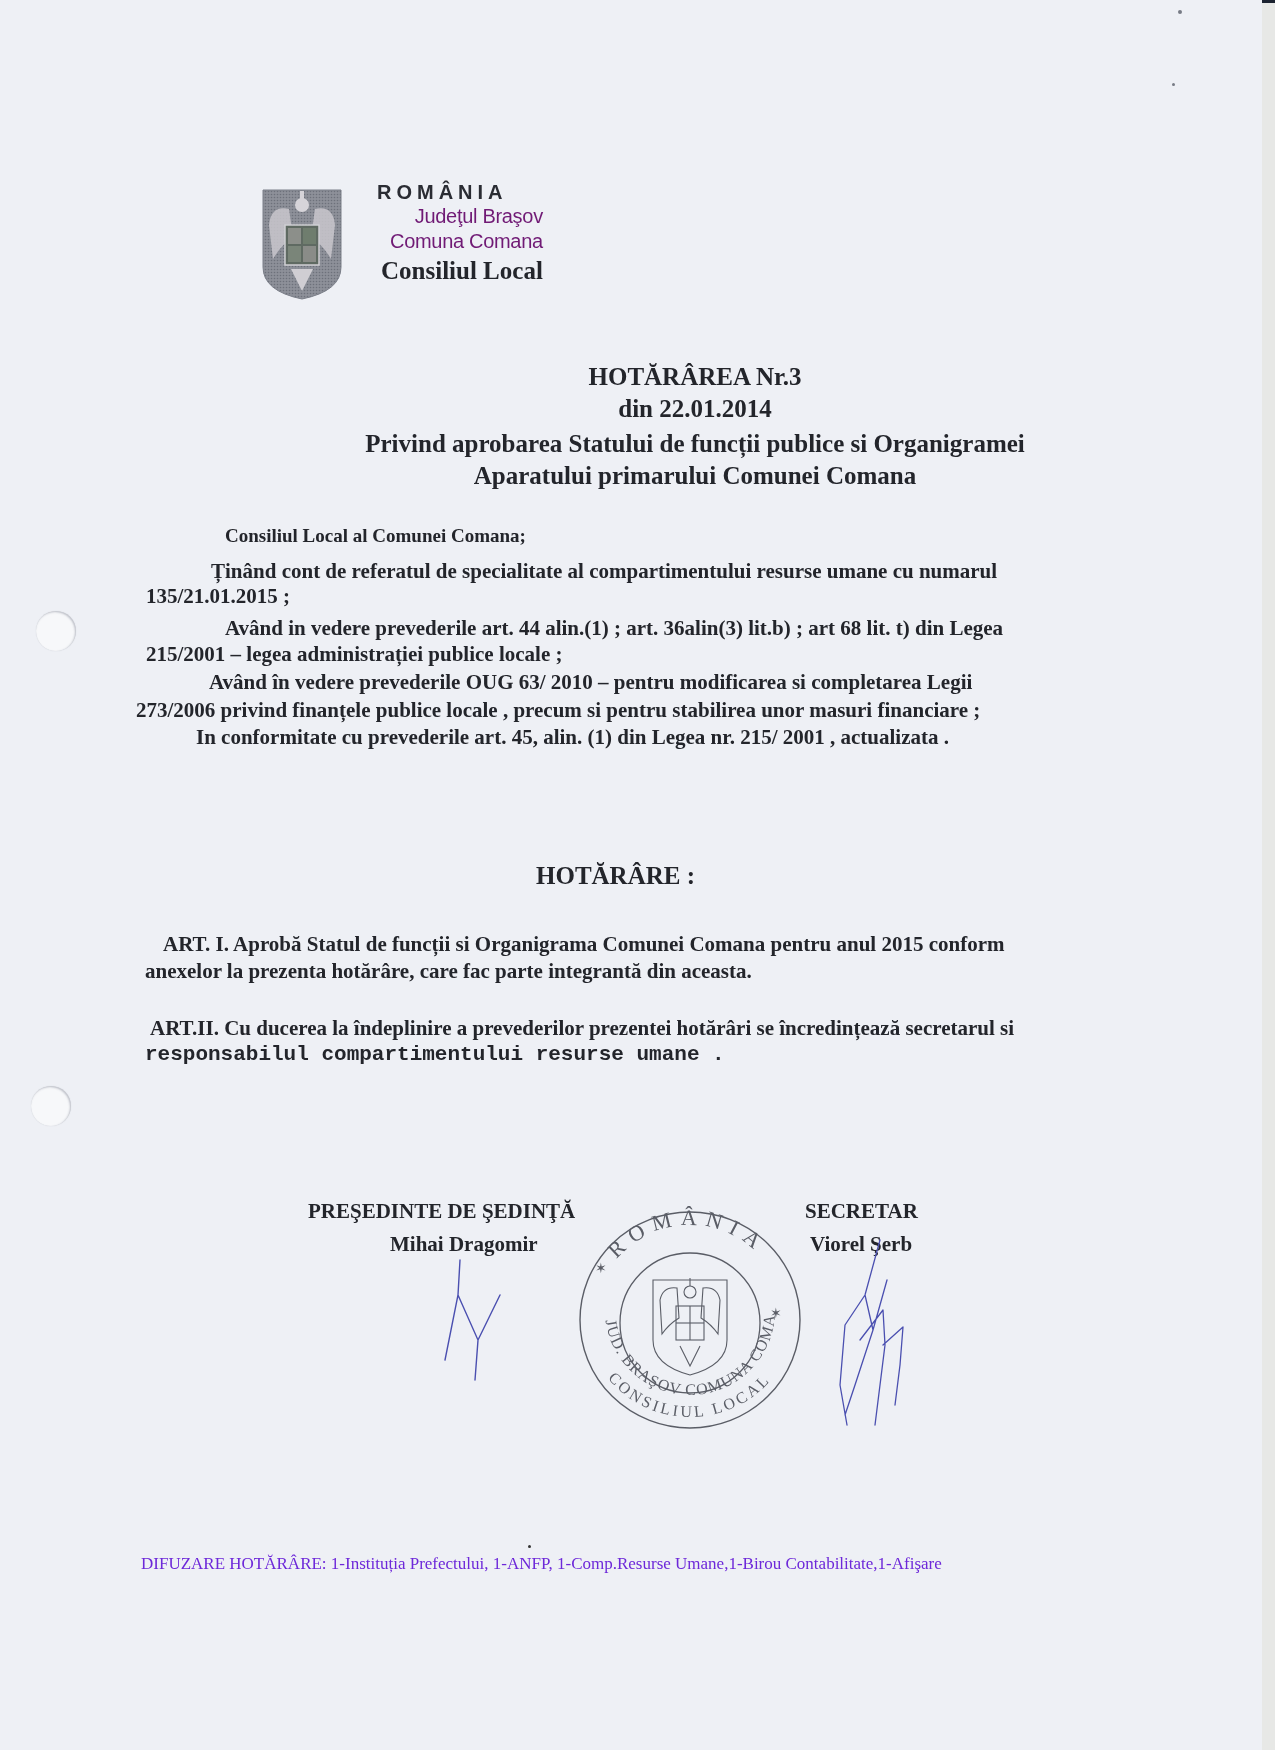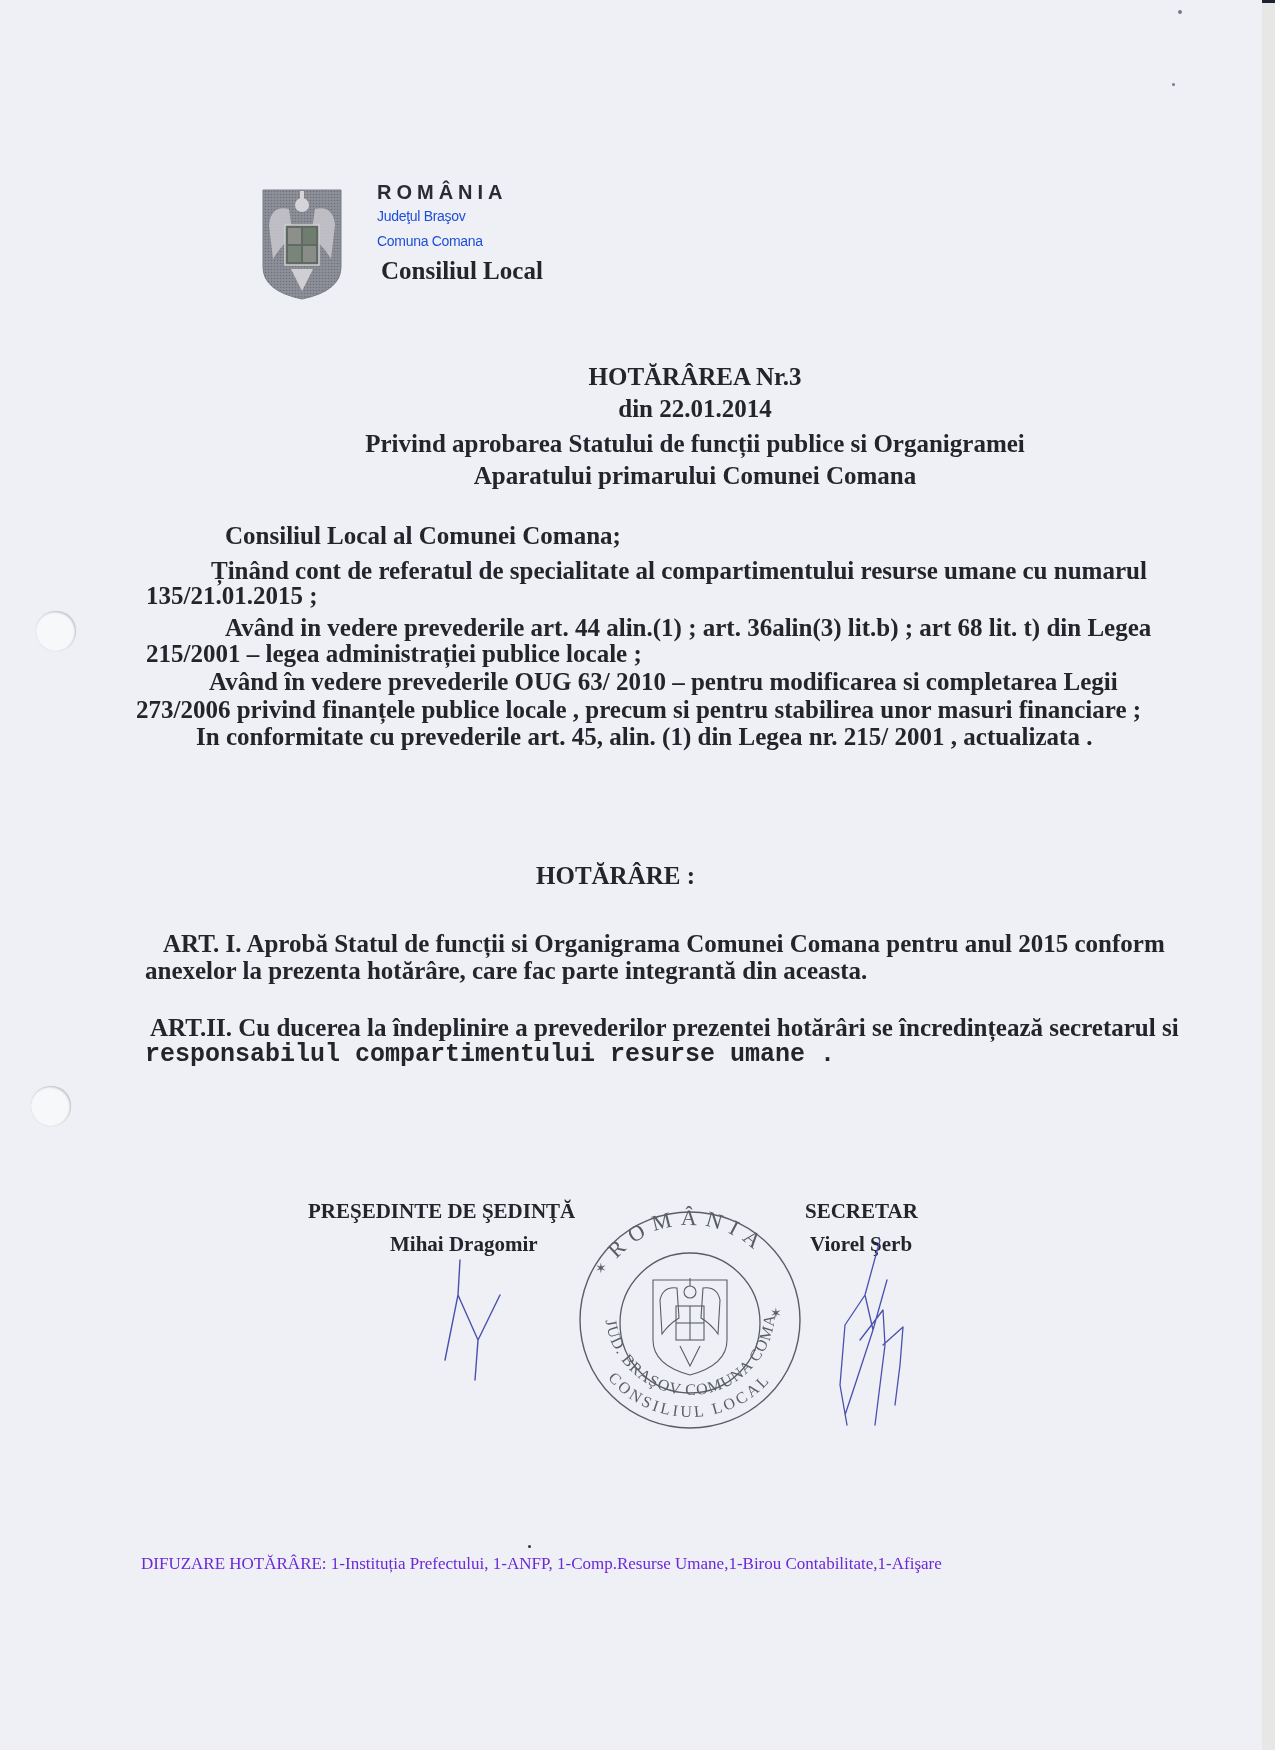--- a/index.html
+++ b/index.html
@@ -12,31 +12,31 @@
   .page { position: absolute; left: 0; top: 0; width: 1262px; height: 1750px; background: #eef0f5; }
   .edge { position: absolute; left: 1262px; top: 0; width: 13px; height: 1750px; background: #e7e8e6; }
   .edge-top { position: absolute; left: 1262px; top: 0; width: 13px; height: 3px; background: #1b2230; }
   .dust { position: absolute; width: 4px; height: 4px; border-radius: 50%; background: #777b85; }
   .hole { position: absolute; width: 40px; height: 40px; border-radius: 50%; background: #f7f8fa;
           box-shadow: -1px 1px 2px rgba(120,125,140,0.45) inset, 0 0 1px rgba(150,155,165,0.4); }
 
   .crest { position: absolute; left: 261px; top: 187px; width: 82px; height: 114px; }
   .hdr { position: absolute; left: 377px; top: 180px; }
   .hdr .country { font-family: "Liberation Sans", sans-serif; font-weight: bold; font-size: 20px; letter-spacing: 5px; color: #2a2c33; line-height: 24px; }
-  .hdr .sub { font-family: "Liberation Sans", sans-serif; font-size: 14px; color: #1d4ed8; line-height: 25px; letter-spacing: -0.3px; }
+  .hdr .sub { font-family: "Liberation Sans", sans-serif; font-size: 20px; color: #701a75; line-height: 25px; letter-spacing: -0.3px; text-align: right; }
   .hdr .council { font-weight: bold; font-size: 25px; line-height: 34px; margin-left: 4px; }
 
   .center { position: absolute; left: 0; width: 1390px; text-align: center; font-weight: bold; font-size: 25px; line-height: 32px; }
   .t1 { top: 361px; }
   .t2 { top: 393px; }
   .t3 { top: 428px; }
   .t4 { top: 460px; }
 
-  .para { position: absolute; font-weight: bold; font-size: 25px; white-space: nowrap; line-height: 28px; }
-  .council-line { font-size: 25px; }
+  .para { position: absolute; font-weight: bold; font-size: 21px; white-space: nowrap; line-height: 28px; }
+  .council-line { font-size: 19px; }
 
   .decide { position: absolute; left: 536px; top: 862px; font-weight: bold; font-size: 25px; }
 
   .sig { position: absolute; font-weight: bold; font-size: 21px; line-height: 32px; white-space: nowrap; }
 
   .footer { position: absolute; left: 141px; top: 1554px; font-size: 17px; white-space: nowrap; color: #6d28d9; }
   .dot { position: absolute; width: 3px; height: 3px; border-radius: 50%; background: #333; }
 </style>
 </head>
 <body>

